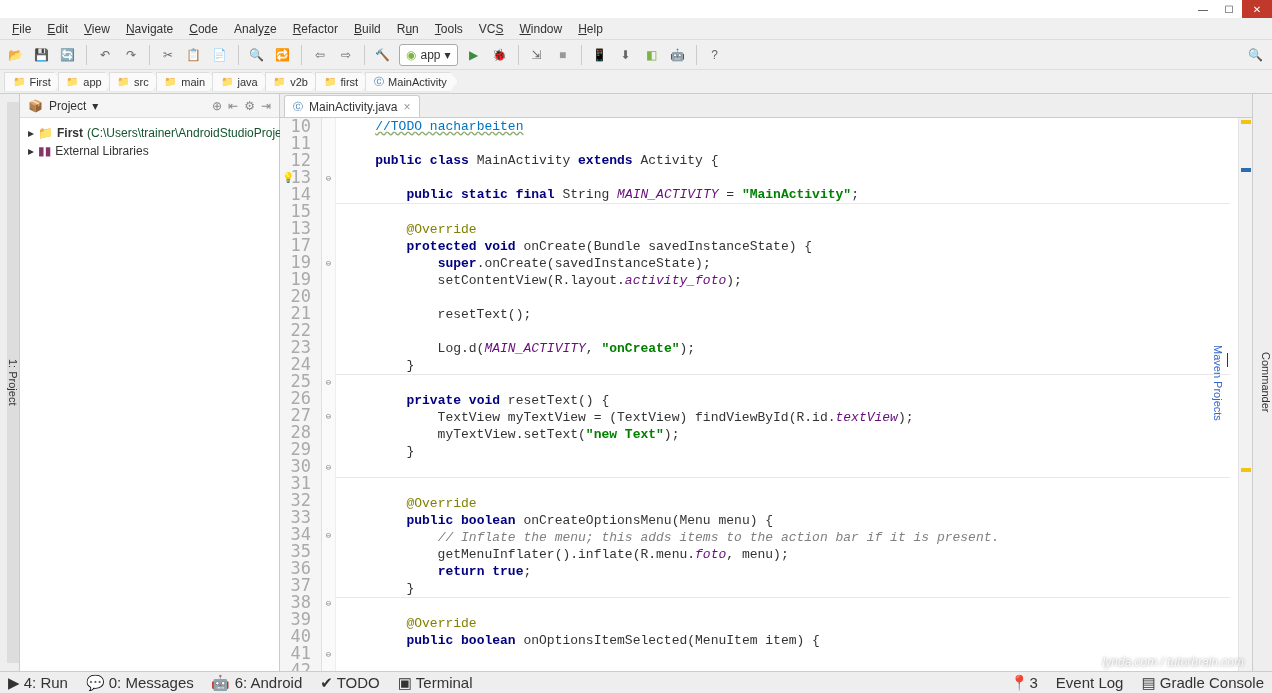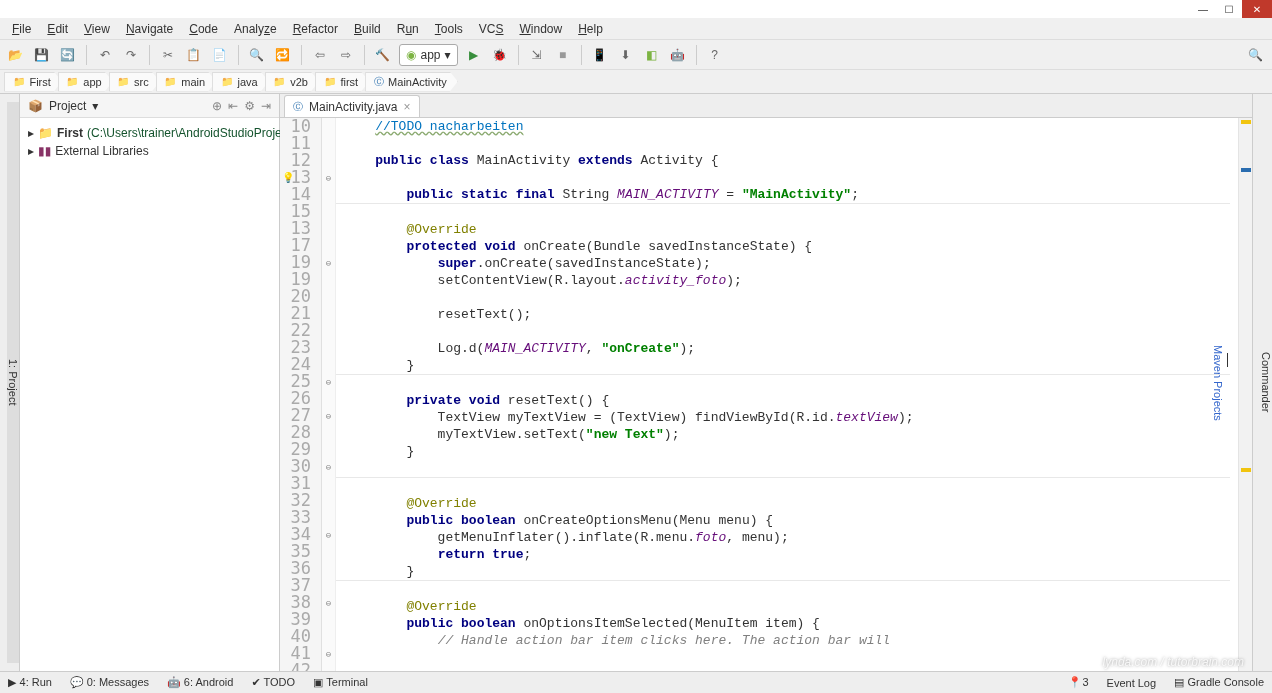--- a/index.html
+++ b/index.html
@@ -117,21 +117,21 @@
 .str { color: #008000; font-weight: bold; }
 .ann { color: #808000; }
 .field { color: #660e7a; font-style: italic; }
 .todo { color: #0073bf; text-decoration: underline wavy #8aa96f;}
 .sepline { display:block; border-top:1px solid #e8e8e8; margin-left:-8px; }
 .cursor-caret { position: absolute; left: 947px; top: 235px; width:1px; height:14px; background:#333; }
 .right-marker-strip { width:14px; background:#f2f2f2; border-left:1px solid #e4e4e4; position:relative; }
 .right-marker-strip .mark { position:absolute; left:2px; width:10px; height:4px;}
 .status-bar {
   height: 22px; background: #eee; border-top: 1px solid #ccc;
-  display: flex; align-items: center; padding: 0 8px; gap: 18px; font-size: 11px;
+  display: flex; align-items: center; padding: 0 8px; gap: 18px; font-size: 15px;
 }
 .status-bar .sp { flex: 1; }
 .watermark {
   position: absolute; left: 0; right: 0; bottom: 14px; text-align: center;
   font-size: 34px; font-style: italic; font-family: Georgia, serif;
   color: rgba(255,255,255,0.85); text-shadow: 0 0 6px rgba(100,100,100,0.6);
   pointer-events: none; white-space: nowrap;
 }
 .watermark-small {
   position:absolute; right:8px; bottom:2px; font-size:12px; color:rgba(255,255,255,0.8);
@@ -371,27 +371,28 @@
         }
 <span class="sepline"></span>
         <span class="kw">private void</span> resetText() {
             TextView myTextView = (TextView) findViewById(R.id.<span class="field">textView</span>);
             myTextView.setText(<span class="str">"new Text"</span>);
         }
 
 <span class="sepline"></span>
         <span class="ann">@Override</span>
         <span class="kw">public boolean</span> onCreateOptionsMenu(Menu menu) {
+            <span class="comm">// Inflate the menu; this adds items to the action bar if it is present.</span>
             getMenuInflater().inflate(R.menu.<span class="field">foto</span>, menu);
             <span class="kw">return true</span>;
         }
 <span class="sepline"></span>
         <span class="ann">@Override</span>
         <span class="kw">public boolean</span> onOptionsItemSelected(MenuItem item) {
-            <span class="comm">// Handle action bar item clicks here. The action bar will</span></pre>
+            </pre>
       <div class="cursor-caret"></div>
       <div class="right-marker-strip">
         <div class="mark" style="top:2px;background:#f1c40f"></div>
         <div class="mark" style="top:50px;background:#2a6db0"></div>
         <div class="mark" style="top:350px;background:#f1c40f"></div>
       </div>
     </div>
     <div class="watermark-small">lynda.com / tutorbrain.com</div>
   </div>
 

